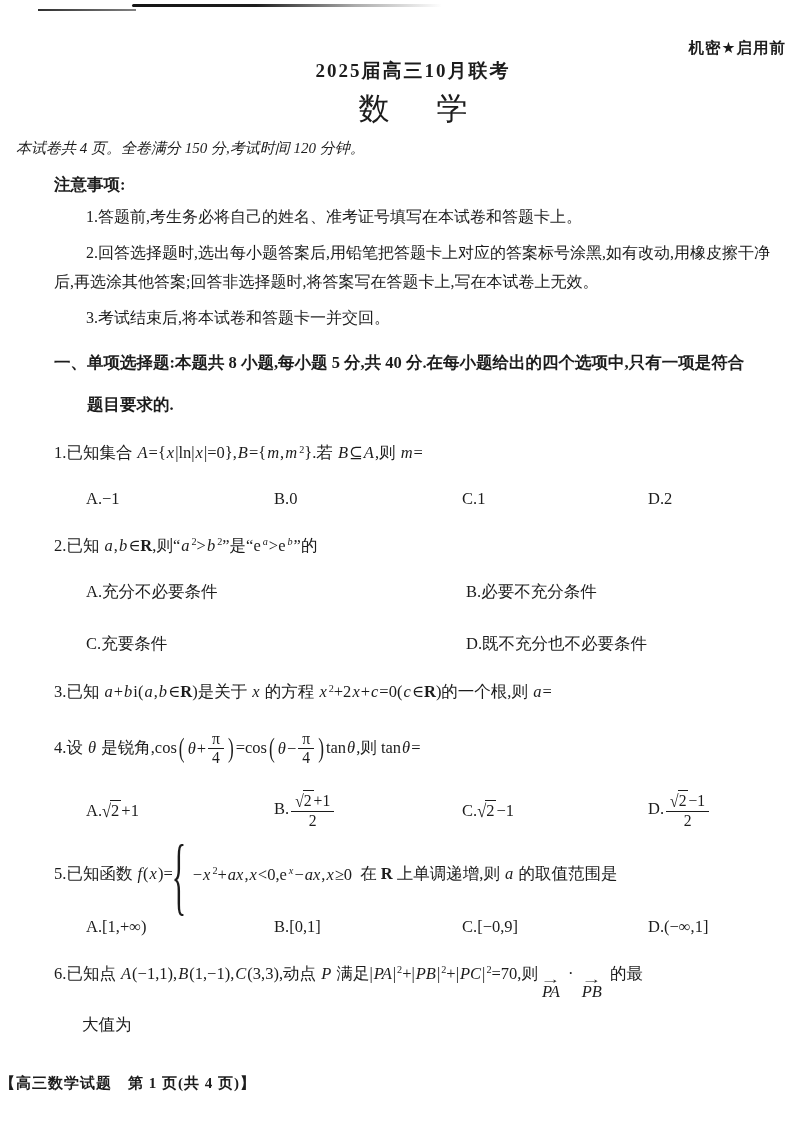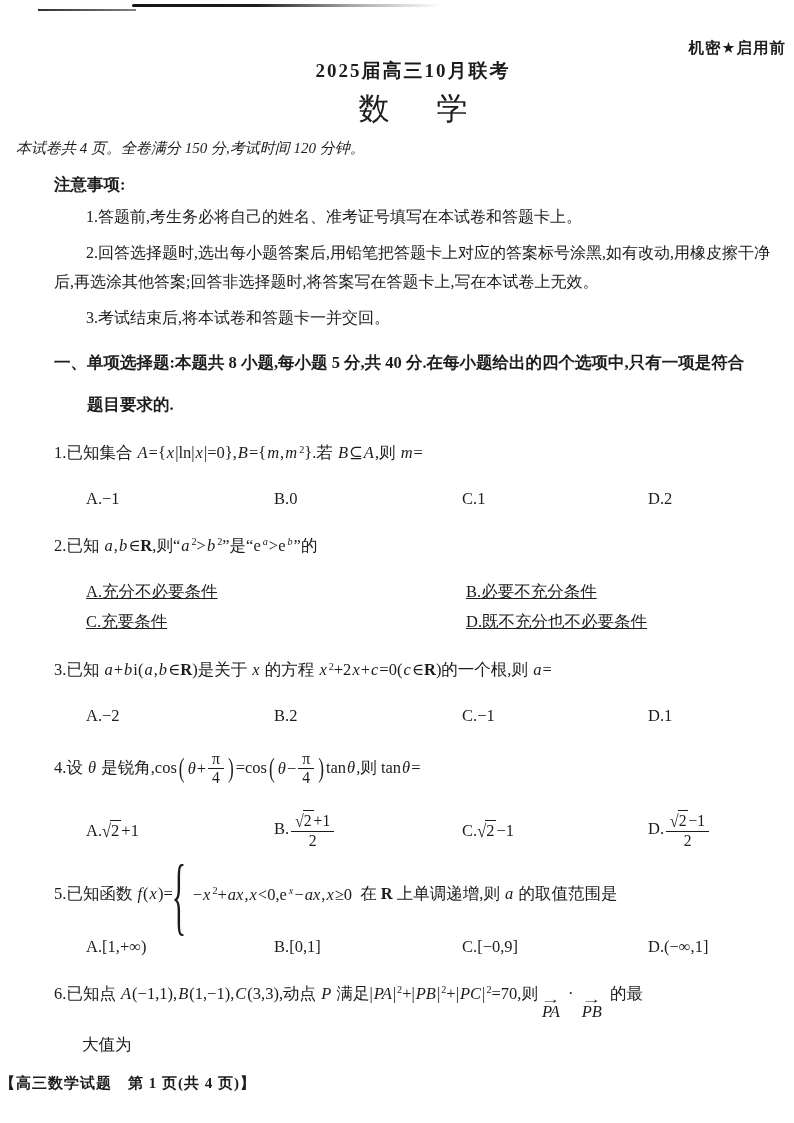--- a/index.html
+++ b/index.html
@@ -20,21 +20,21 @@
   .notice{margin:16px 38px 0;font-size:16px;}
   .notice-heading{font-weight:700;font-size:16.5px;}
   .notice-item{margin:6px 0 0;line-height:1.85;text-indent:2em;}
   .section-heading{margin:20px 38px 0;font-weight:700;font-size:16.5px;}
   .section-line2{margin-top:20px;padding-left:2em;}
   .question{margin:24px 38px 0;font-size:16.5px;}
   .stem{line-height:1.6;}
   .stem2{margin-top:14px;padding-left:28px;}
   .options{display:grid;margin-top:22px;padding-left:32px;align-items:center;}
   .cols-4{grid-template-columns:188px 188px 186px auto;}
-  .cols-2{grid-template-columns:380px auto;row-gap:8px;text-decoration:underline;}
+  .cols-2{grid-template-columns:380px auto;row-gap:30px;}
   .option{white-space:nowrap;}
   
   .mi{font-style:italic;padding:0 1px;}
   .mb{font-weight:700;}
   .msup{font-size:0.62em;vertical-align:0.55em;line-height:0;padding-left:1px;}
   .frac{display:inline-flex;flex-direction:column;vertical-align:middle;text-align:center;
     line-height:1.2;margin:0 2px;font-size:0.95em;}
   .fn{border-bottom:1.3px solid #1c1c1c;padding:0 4px;display:block;}
   .fd{padding:0 4px;display:block;}
   .sqrt{white-space:nowrap;display:inline-block;}
@@ -92,26 +92,20 @@
         <div class="stem">2.已知 <i class="mi">a</i>,<i class="mi">b</i>∈<b class="mb">R</b>,则“<i class="mi">a</i><sup class="msup">2</sup>&gt;<i class="mi">b</i><sup class="msup">2</sup>”是“e<sup class="msup"><i class="mi">a</i></sup>&gt;e<sup class="msup"><i class="mi">b</i></sup>”的</div>
         <div class="options cols-2">
           <span class="option"><span class="olabel">A.</span><span class="ocontent">充分不必要条件</span></span>
           <span class="option"><span class="olabel">B.</span><span class="ocontent">必要不充分条件</span></span>
           <span class="option"><span class="olabel">C.</span><span class="ocontent">充要条件</span></span>
           <span class="option"><span class="olabel">D.</span><span class="ocontent">既不充分也不必要条件</span></span>
         </div>
       </div>
       <div class="question">
         <div class="stem">3.已知 <i class="mi">a</i>+<i class="mi">b</i>i(<i class="mi">a</i>,<i class="mi">b</i>∈<b class="mb">R</b>)是关于 <i class="mi">x</i> 的方程 <i class="mi">x</i><sup class="msup">2</sup>+2<i class="mi">x</i>+<i class="mi">c</i>=0(<i class="mi">c</i>∈<b class="mb">R</b>)的一个根,则 <i class="mi">a</i>=</div>
-        <div class="options cols-4">
-          <span class="option"><span class="olabel">A.</span><span class="ocontent">−2</span></span>
-          <span class="option"><span class="olabel">B.</span><span class="ocontent">2</span></span>
-          <span class="option"><span class="olabel">C.</span><span class="ocontent">−1</span></span>
-          <span class="option"><span class="olabel">D.</span><span class="ocontent">1</span></span>
-        </div>
       </div>
       <div class="question">
         <div class="stem">4.设 <i class="mi">θ</i> 是锐角,cos<span class="bpg">
             <span class="bp">(</span>
             <span class="bpc"><i class="mi">θ</i>+<span class="frac">
                 <span class="fn">π</span>
                 <span class="fd">4</span>
               </span></span>
             <span class="bp">)</span>
           </span>=cos<span class="bpg">

